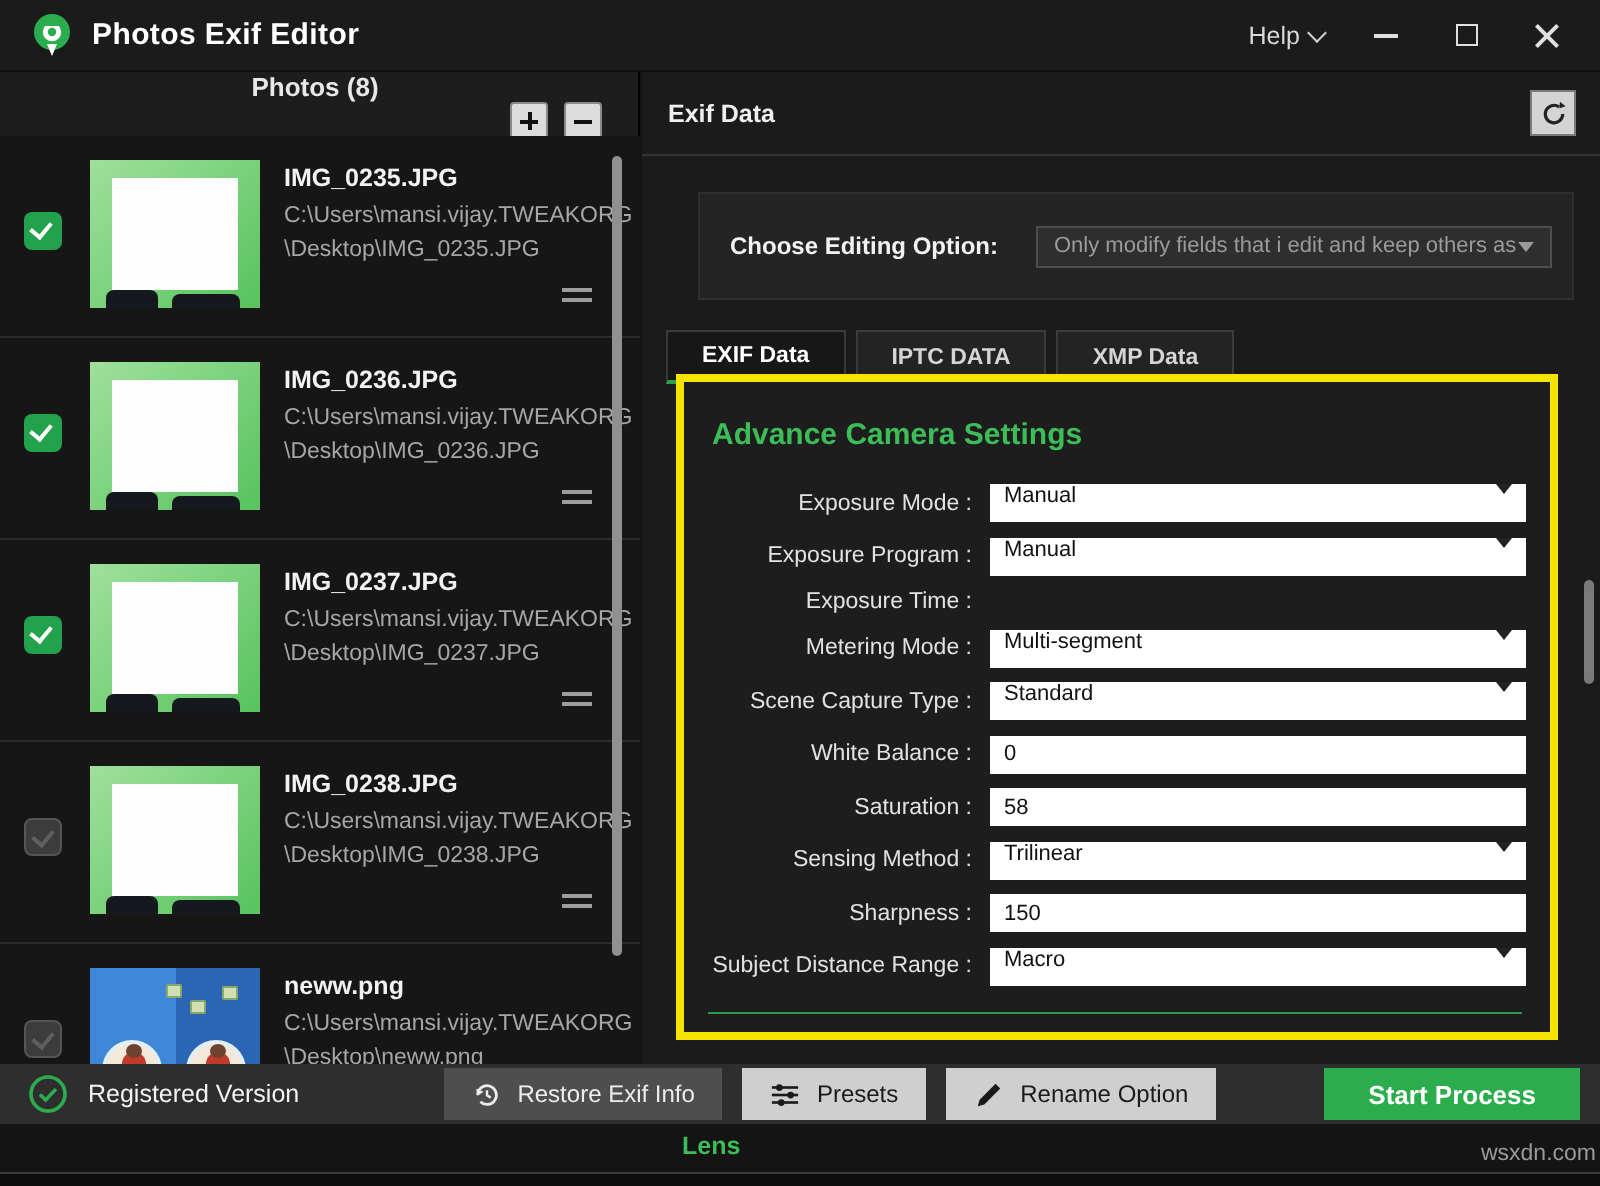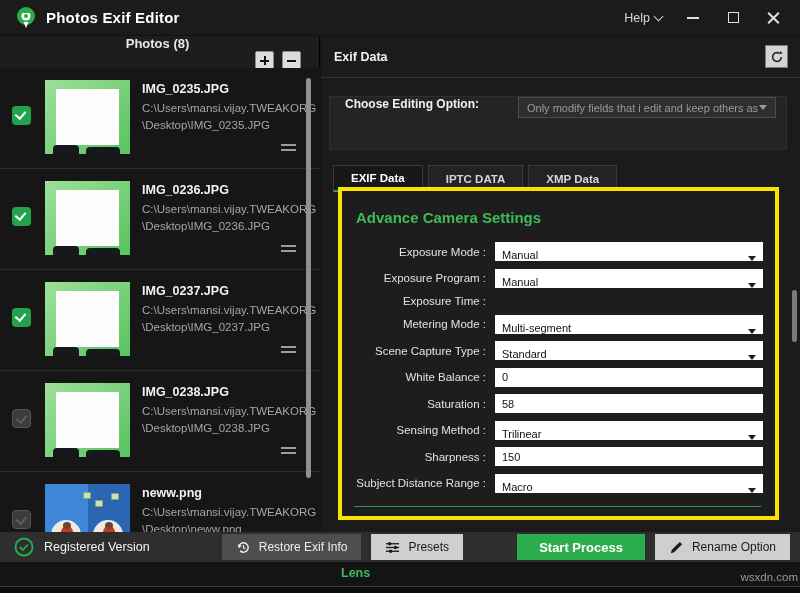--- a/index.html
+++ b/index.html
@@ -61,38 +61,38 @@
   .menu-ic { position:absolute; right:24px; bottom:14px; width:15px; }
   .menu-ic i { display:block; height:2px; background:#9c9c9c; margin-bottom:3px; }
   .lscroll { position:absolute; right:8px; top:42px; width:5px; height:400px; background:#909090; border-radius:3px; }
 
   
   .right-panel { position:absolute; left:321px; top:36px; width:479px; height:520px; background:#1b1b1b; }
   .rp-header { height:42px; display:flex; align-items:center; padding:0 12px 0 13px; border-bottom:1px solid #333; }
   .rp-title { color:#f0f0f0; font-size:12.5px; font-weight:bold; }
   .refresh-btn { margin-left:auto; width:23px; height:23px; background:#d4d4d4; border:1px solid #7a7a7a;
                  display:flex; align-items:center; justify-content:center; }
-  .opt-box { margin:18px 13px 0 8px; height:54px; background:#242424; border:1px solid #2e2e2e;
-             display:flex; padding:0 10px 0 15px; }
+  .opt-box { margin:18px 13px 0 28px; height:54px; background:#242424; border:1px solid #2e2e2e;
+             display:flex; align-items:center; padding:0 10px 0 15px; }
   .opt-label { color:#f2f2f2; font-size:12px; font-weight:bold; }
   .opt-select { margin-left:auto; width:258px; height:21px; background:#2e2e2e; border:1px solid #4d4d4d;
                 display:flex; align-items:center; padding:0 8px; }
   .opt-select span { color:#9b9b9b; font-size:11px; white-space:nowrap; overflow:hidden; }
   .tri { width:0; height:0; border-left:4px solid transparent; border-right:4px solid transparent;
          border-top:5px solid #9a9a9a; margin-left:auto; flex:0 0 auto; }
   .tabs { display:flex; gap:5px; margin:15px 0 0 12px; }
   .tab { height:27px; padding:0 17px; display:flex; align-items:center; font-size:11.5px; font-weight:bold;
          color:#d5d5d5; background:#232323; border:1px solid #3a3a3a; border-bottom:none; }
   .tab.active { background:#171717; color:#fff; border-bottom:2px solid #2ba04c; }
   .hl-section { position:absolute; left:17px; top:151px; width:441px; height:333px;
                 border:4px solid #f6e400; background:#1d1d1d; padding:10px 12px 0 10px; }
   .sec-title { color:#3cbd58; font-size:15px; font-weight:bold; margin:8px 0 16px 4px; }
   .frow { display:flex; align-items:center; margin-bottom:7.5px; }
   .flabel { width:143px; text-align:right; color:#e2e2e2; font-size:11.5px; padding-right:9px; flex:0 0 auto; }
-  .combo { flex:1; height:19px; background:#fff; display:flex; align-items:flex-end; padding:0 7px; }
+  .combo { flex:1; height:19px; background:#fff; display:flex; align-items:flex-start; padding:0 7px; }
   .combo span { color:#111; font-size:11px; }
   .combo .tri { border-top-color:#222; }
   .tinput { flex:1; height:19px; background:#fff; border:none; outline:none; padding:0 7px;
             font-family:"Liberation Sans", sans-serif; font-size:11px; color:#111; }
   .green-line { border-top:1px solid #2c9a4a; margin:13px 2px 0 2px; }
   .lens-title { position:absolute; left:20px; top:530px; color:#3cbd58; font-size:12.5px; font-weight:bold; }
   .rscroll { position:absolute; right:3px; top:254px; width:5px; height:52px; background:#7a7a7a; border-radius:3px; }
 
   
   .footer { position:absolute; left:0; top:532px; width:800px; height:30px; background:#2e2e2e;
@@ -392,27 +392,27 @@
         <svg width="15" height="15" viewBox="0 0 16 16">
           <line x1="1" y1="4" x2="15" y2="4" stroke="#1a1a1a" stroke-width="1.4"></line>
           <line x1="1" y1="8" x2="15" y2="8" stroke="#1a1a1a" stroke-width="1.4"></line>
           <line x1="1" y1="12" x2="15" y2="12" stroke="#1a1a1a" stroke-width="1.4"></line>
           <circle cx="5" cy="4" r="1.8" fill="#1a1a1a"></circle>
           <circle cx="11" cy="8" r="1.8" fill="#1a1a1a"></circle>
           <circle cx="6" cy="12" r="1.8" fill="#1a1a1a"></circle>
         </svg>
         <span>Presets</span>
       </div>
-      <div class="fbtn start">
-        <span>Start Process</span>
-      </div>
       <div class="fbtn light">
         <svg width="15" height="15" viewBox="0 0 16 16">
           <path d="M2 14 L3 10.5 L11.5 2 L14 4.5 L5.5 13 Z" fill="#1a1a1a"></path>
         </svg>
         <span>Rename Option</span>
       </div>
+      <div class="fbtn start">
+        <span>Start Process</span>
+      </div>
     </div>
   </div>
   <div class="strip"></div>
   <div class="watermark">wsxdn.com</div>
 
 </div>
 
 </body></html>

